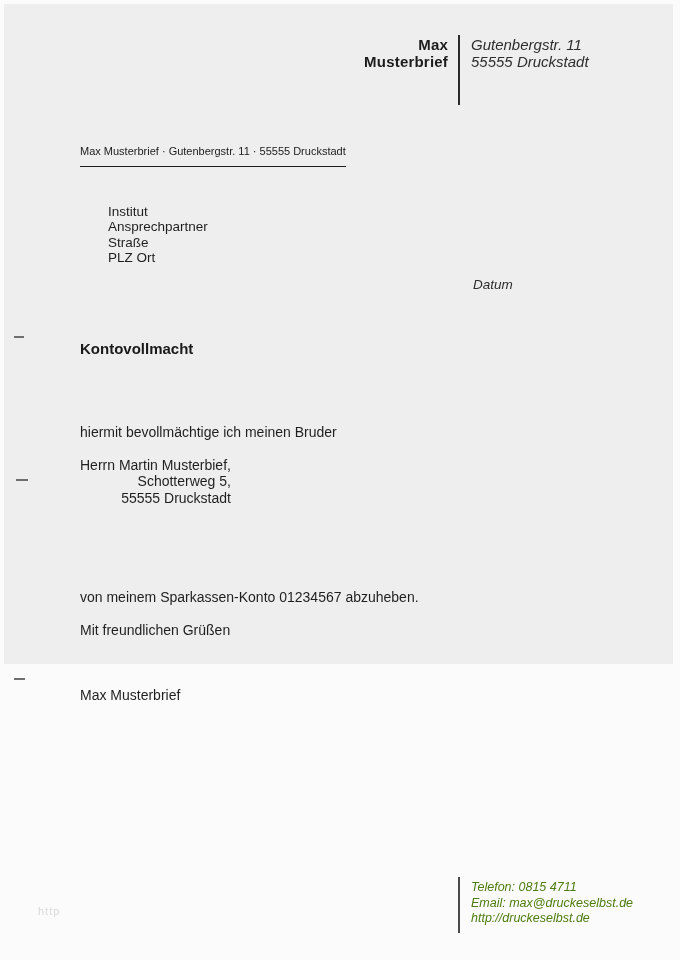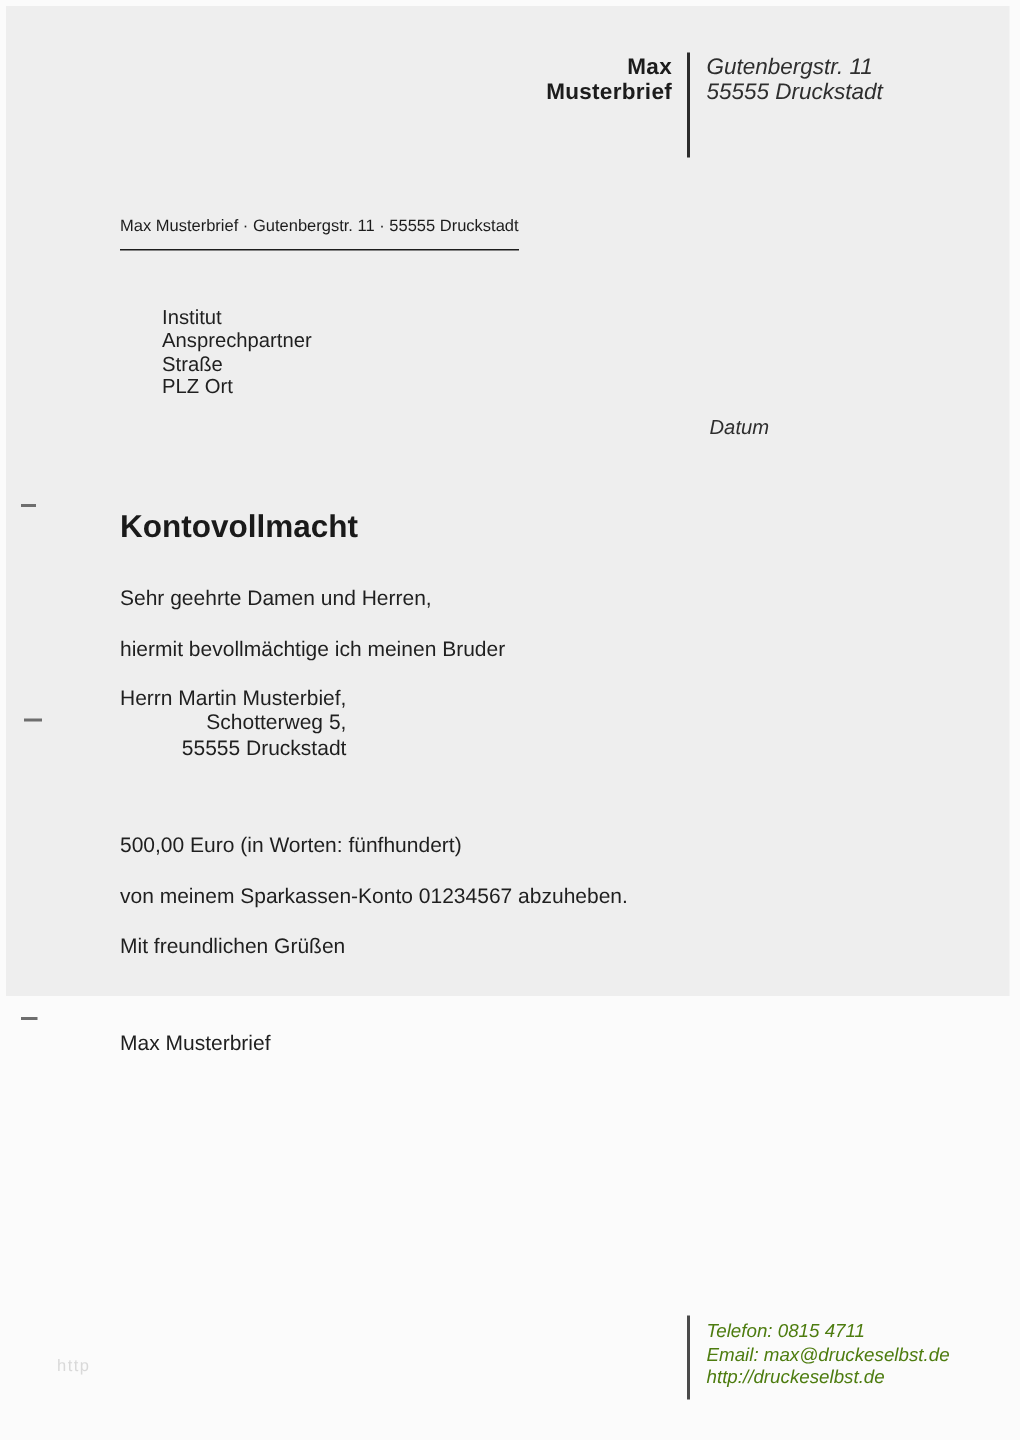--- a/index.html
+++ b/index.html
@@ -70,21 +70,21 @@
   
   .fold { background: #6e6e6e; height: 2px; }
   .fold-1 { left: 10px; top: 332px; width: 10px; }
   .fold-2 { left: 12px; top: 475px; width: 12px; }
   .fold-3 { left: 10px; top: 674px; width: 11px; }
 
   
   .subject {
     left: 76px; top: 336px;
     font-weight: bold;
-    font-size: 21px;
+    font-size: 15px;
     color: #1a1a1a;
   }
 
   
   .body-line {
     left: 76px;
     font-size: 14px;
     color: #1f1f1f;
   }
   .p-salutation { top: 386px; }
@@ -141,28 +141,26 @@
     </div>
 
     <div class="abs datum">Datum</div>
 
     <div class="abs fold fold-1"></div>
     <div class="abs fold fold-2"></div>
     <div class="abs fold fold-3"></div>
 
     <div class="abs subject">Kontovollmacht</div>
 
-    <div class="abs body-line p-salutation">Sehr geehrte Damen und Herren,</div>
     <div class="abs body-line p-intro">hiermit bevollmächtige ich meinen Bruder</div>
     <div class="abs body-line p-person">
       <div>Herrn Martin Musterbief,</div>
       <div>Schotterweg 5,</div>
       <div>55555 Druckstadt</div>
     </div>
-    <div class="abs body-line p-amount">500,00 Euro (in Worten: fünfhundert)</div>
     <div class="abs body-line p-account">von meinem Sparkassen-Konto 01234567 abzuheben.</div>
     <div class="abs body-line p-closing">Mit freundlichen Grüßen</div>
     <div class="abs body-line p-signature">Max Musterbrief</div>
 
     <div class="abs ft-divider"></div>
     <div class="abs ft-text">
       <div>Telefon: 0815 4711</div>
       <div>Email: max@druckeselbst.de</div>
       <div>http://druckeselbst.de</div>
     </div>

